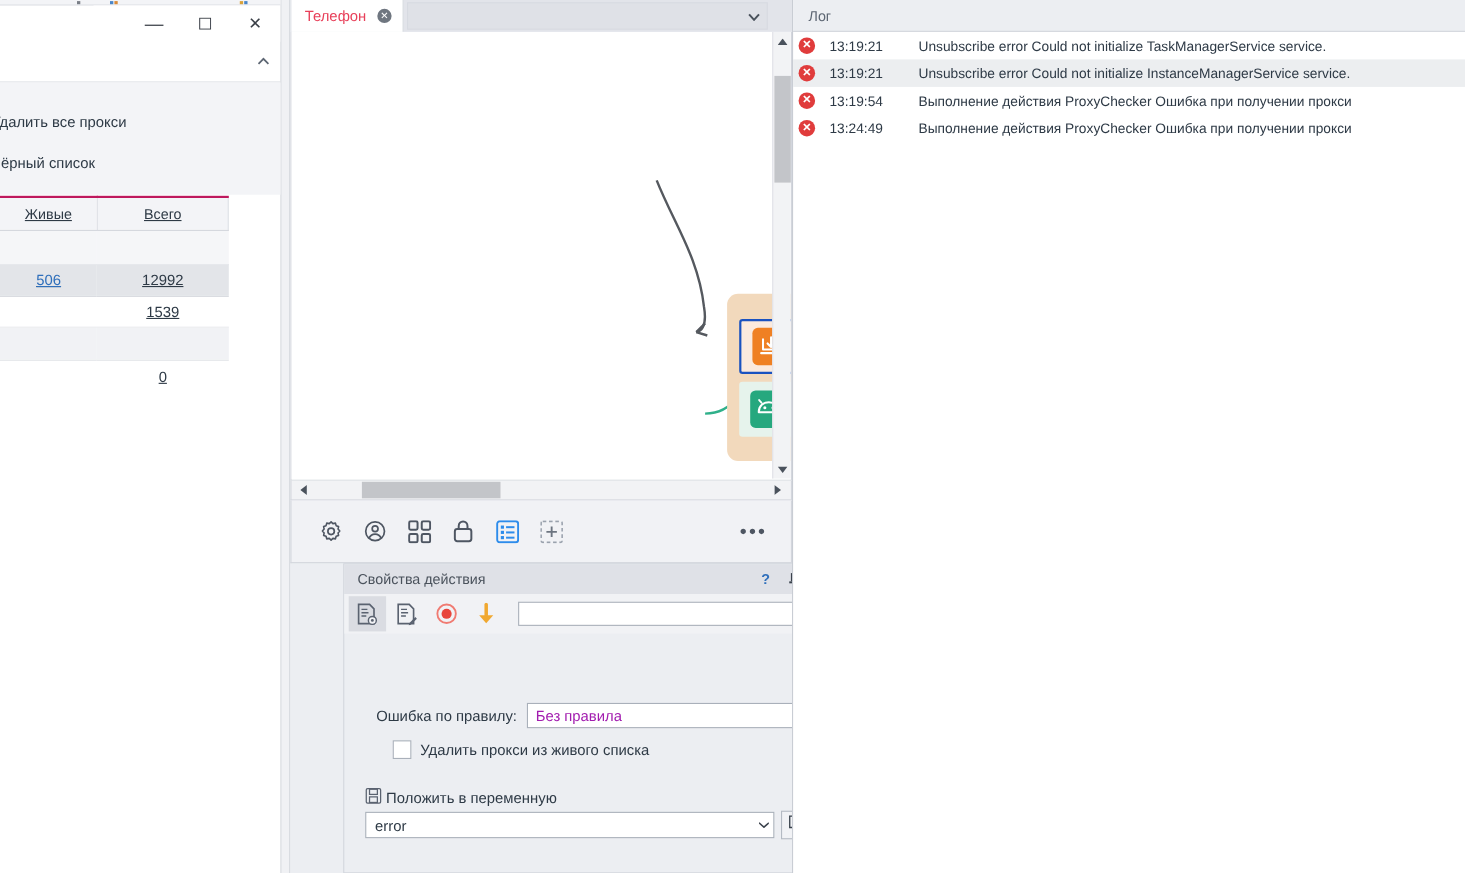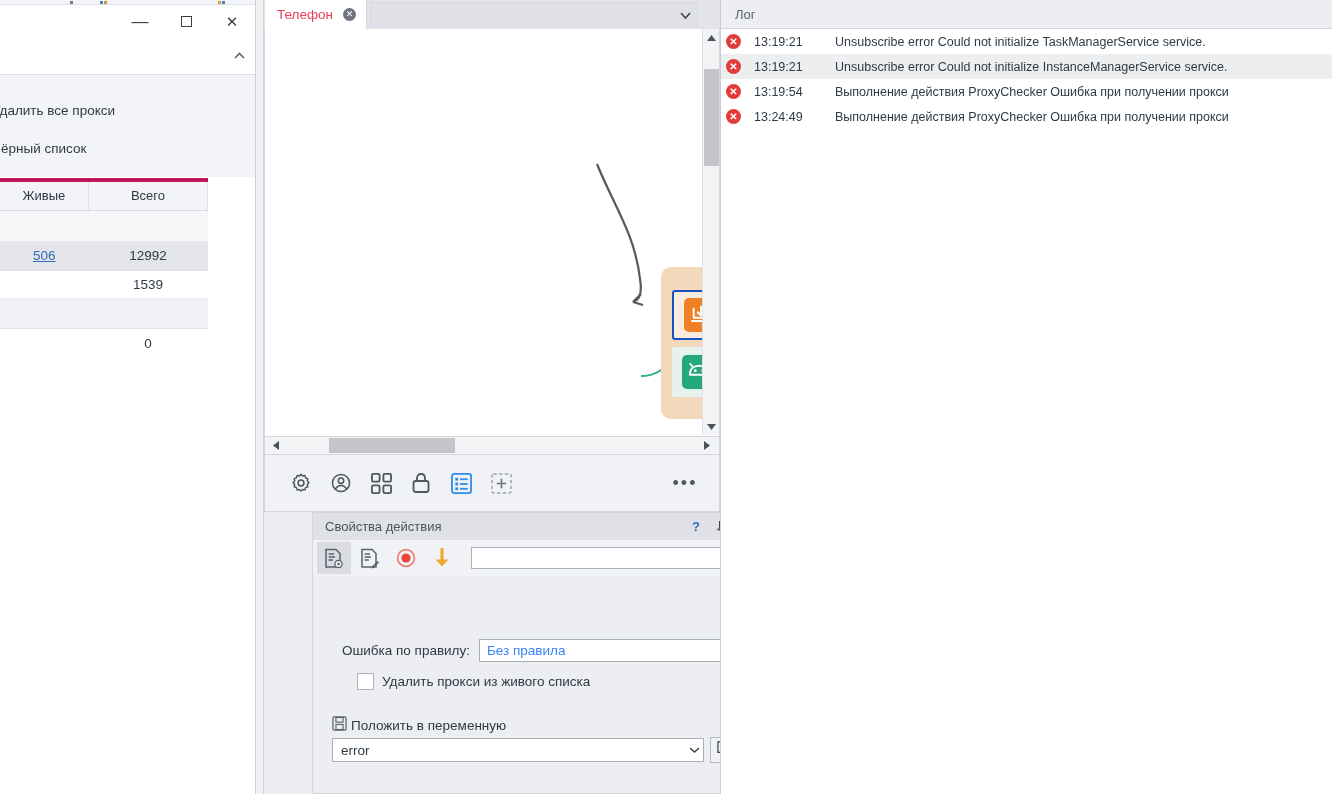--- a/index.html
+++ b/index.html
@@ -44,21 +44,21 @@
     position: absolute; left: 0; top: 75px; width: 256px; height: 102px;
     background: #f3f4f7;
   }
   .lp-link {
     position: absolute; color: #2e3a46; font-size: 13.5px; white-space: nowrap;
   }
   .lp-link-del { left: -8px; top: 28px; }
   .lp-link-black { left: -8px; top: 66px; }
   .lp-table {
     position: absolute; left: 0; top: 178px; width: 208px;
-    border-top: 4px solid #be185d; border-collapse: collapse;
+    border-top: 2px solid #be185d; border-collapse: collapse; text-decoration: underline;
   }
   .lp-thead-row { height: 30px; background: #f3f4f7; }
   .lp-thead-row th {
     font-weight: normal; font-size: 13px; color: #2e3a46;
     border-bottom: 1px solid #d5d8de; border-right: 1px solid #dfe1e6;
     padding: 0 10px; text-align: center; vertical-align: middle;
   }
   .lp-col-a { width: 104px; }
   .lp-col-b { width: 152px; }
   .lp-row-empty { height: 31px; background: #f5f6f8; }
@@ -210,21 +210,21 @@
   }
   .row-rule {
     position: absolute; left: 0; top: 26px; width: 454px; height: 23px;
     display: flex; align-items: center;
   }
   .lbl-rule {
     width: 166px; text-align: right; padding-right: 9px; font-size: 13.5px; color: #2e3a46;
   }
   .sel-rule {
     width: 256px; height: 23px; background: #ffffff; border: 1px solid #a9b0ba;
-    display: flex; align-items: center; padding: 0 4px 0 7px; font-size: 13.5px; color: #3b82f6;
+    display: flex; align-items: center; padding: 0 4px 0 7px; font-size: 13.5px; color: #a21caf;
   }
   .sel-caret { margin-left: auto; font-size: 8px; color: #3a424c; }
   .row-chk {
     position: absolute; left: 0; top: 58px; width: 454px; height: 20px;
     display: flex; align-items: center; padding-left: 44px; gap: 8px;
   }
   .chkbox { width: 17px; height: 17px; background: #ffffff; border: 1px solid #a9b0ba; }
   .chk-label { font-size: 13.5px; color: #2e3a46; }
   .row-var-label {
     position: absolute; left: 19px; top: 103px; display: flex; align-items: center; gap: 4px;

